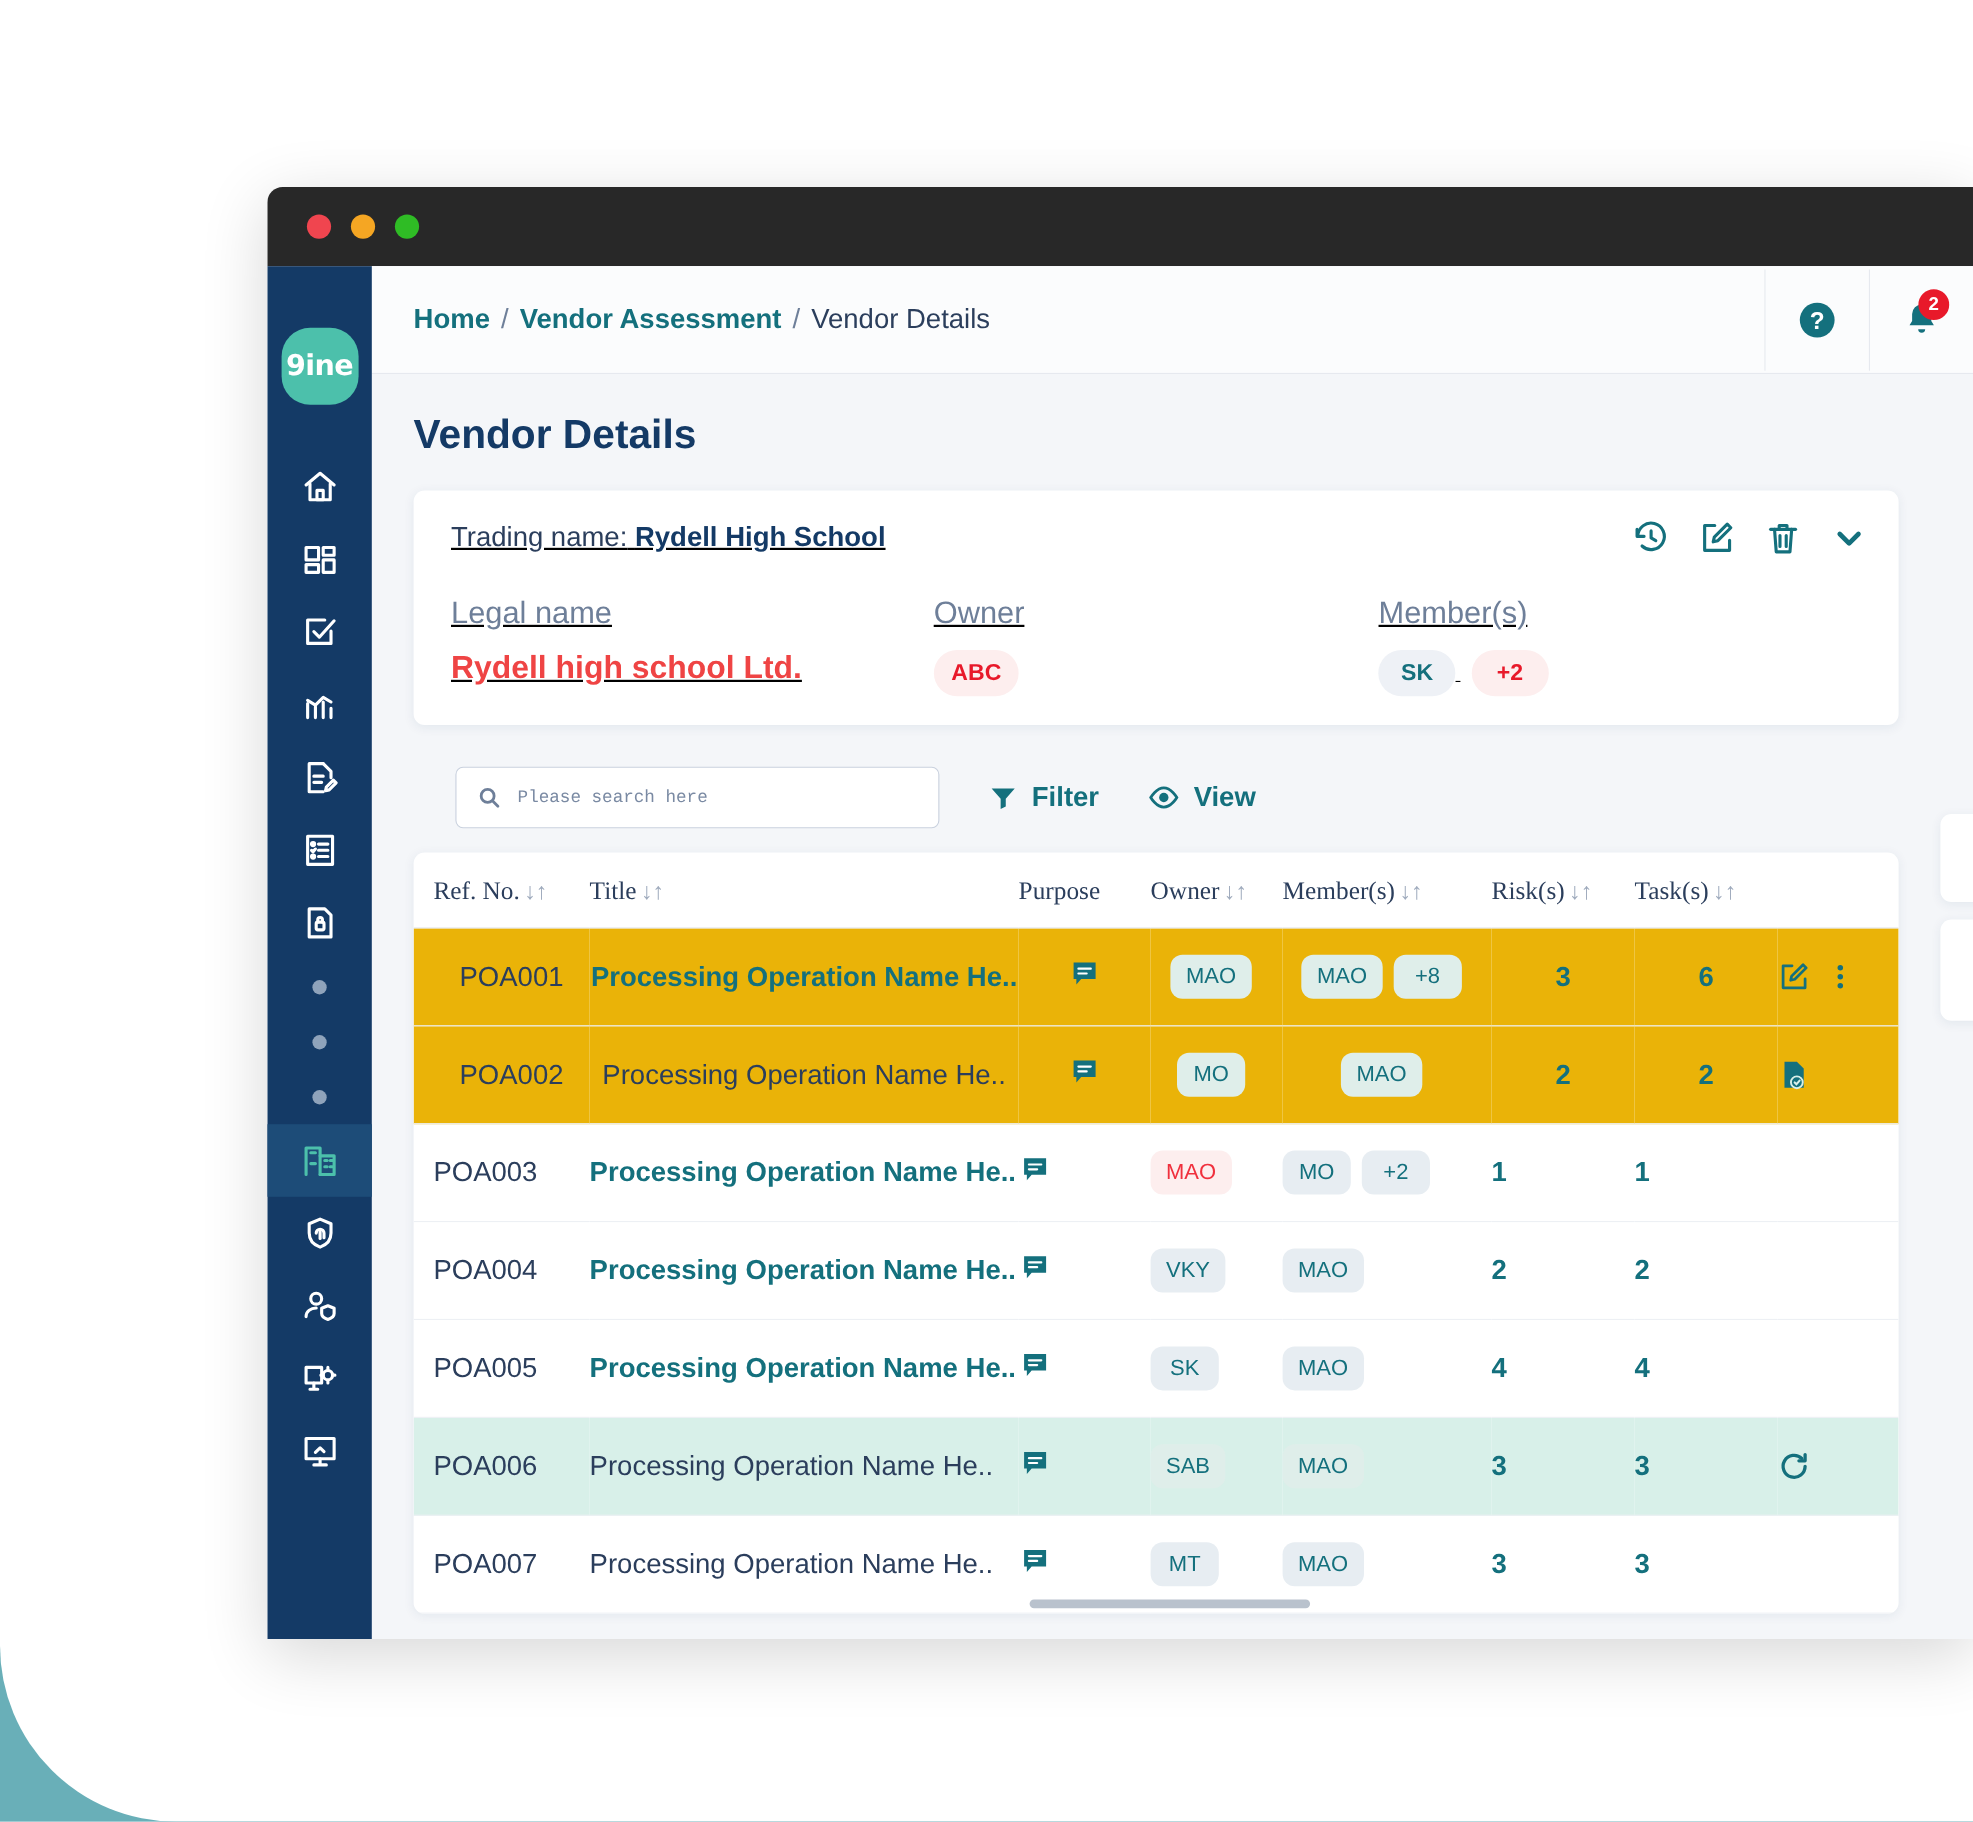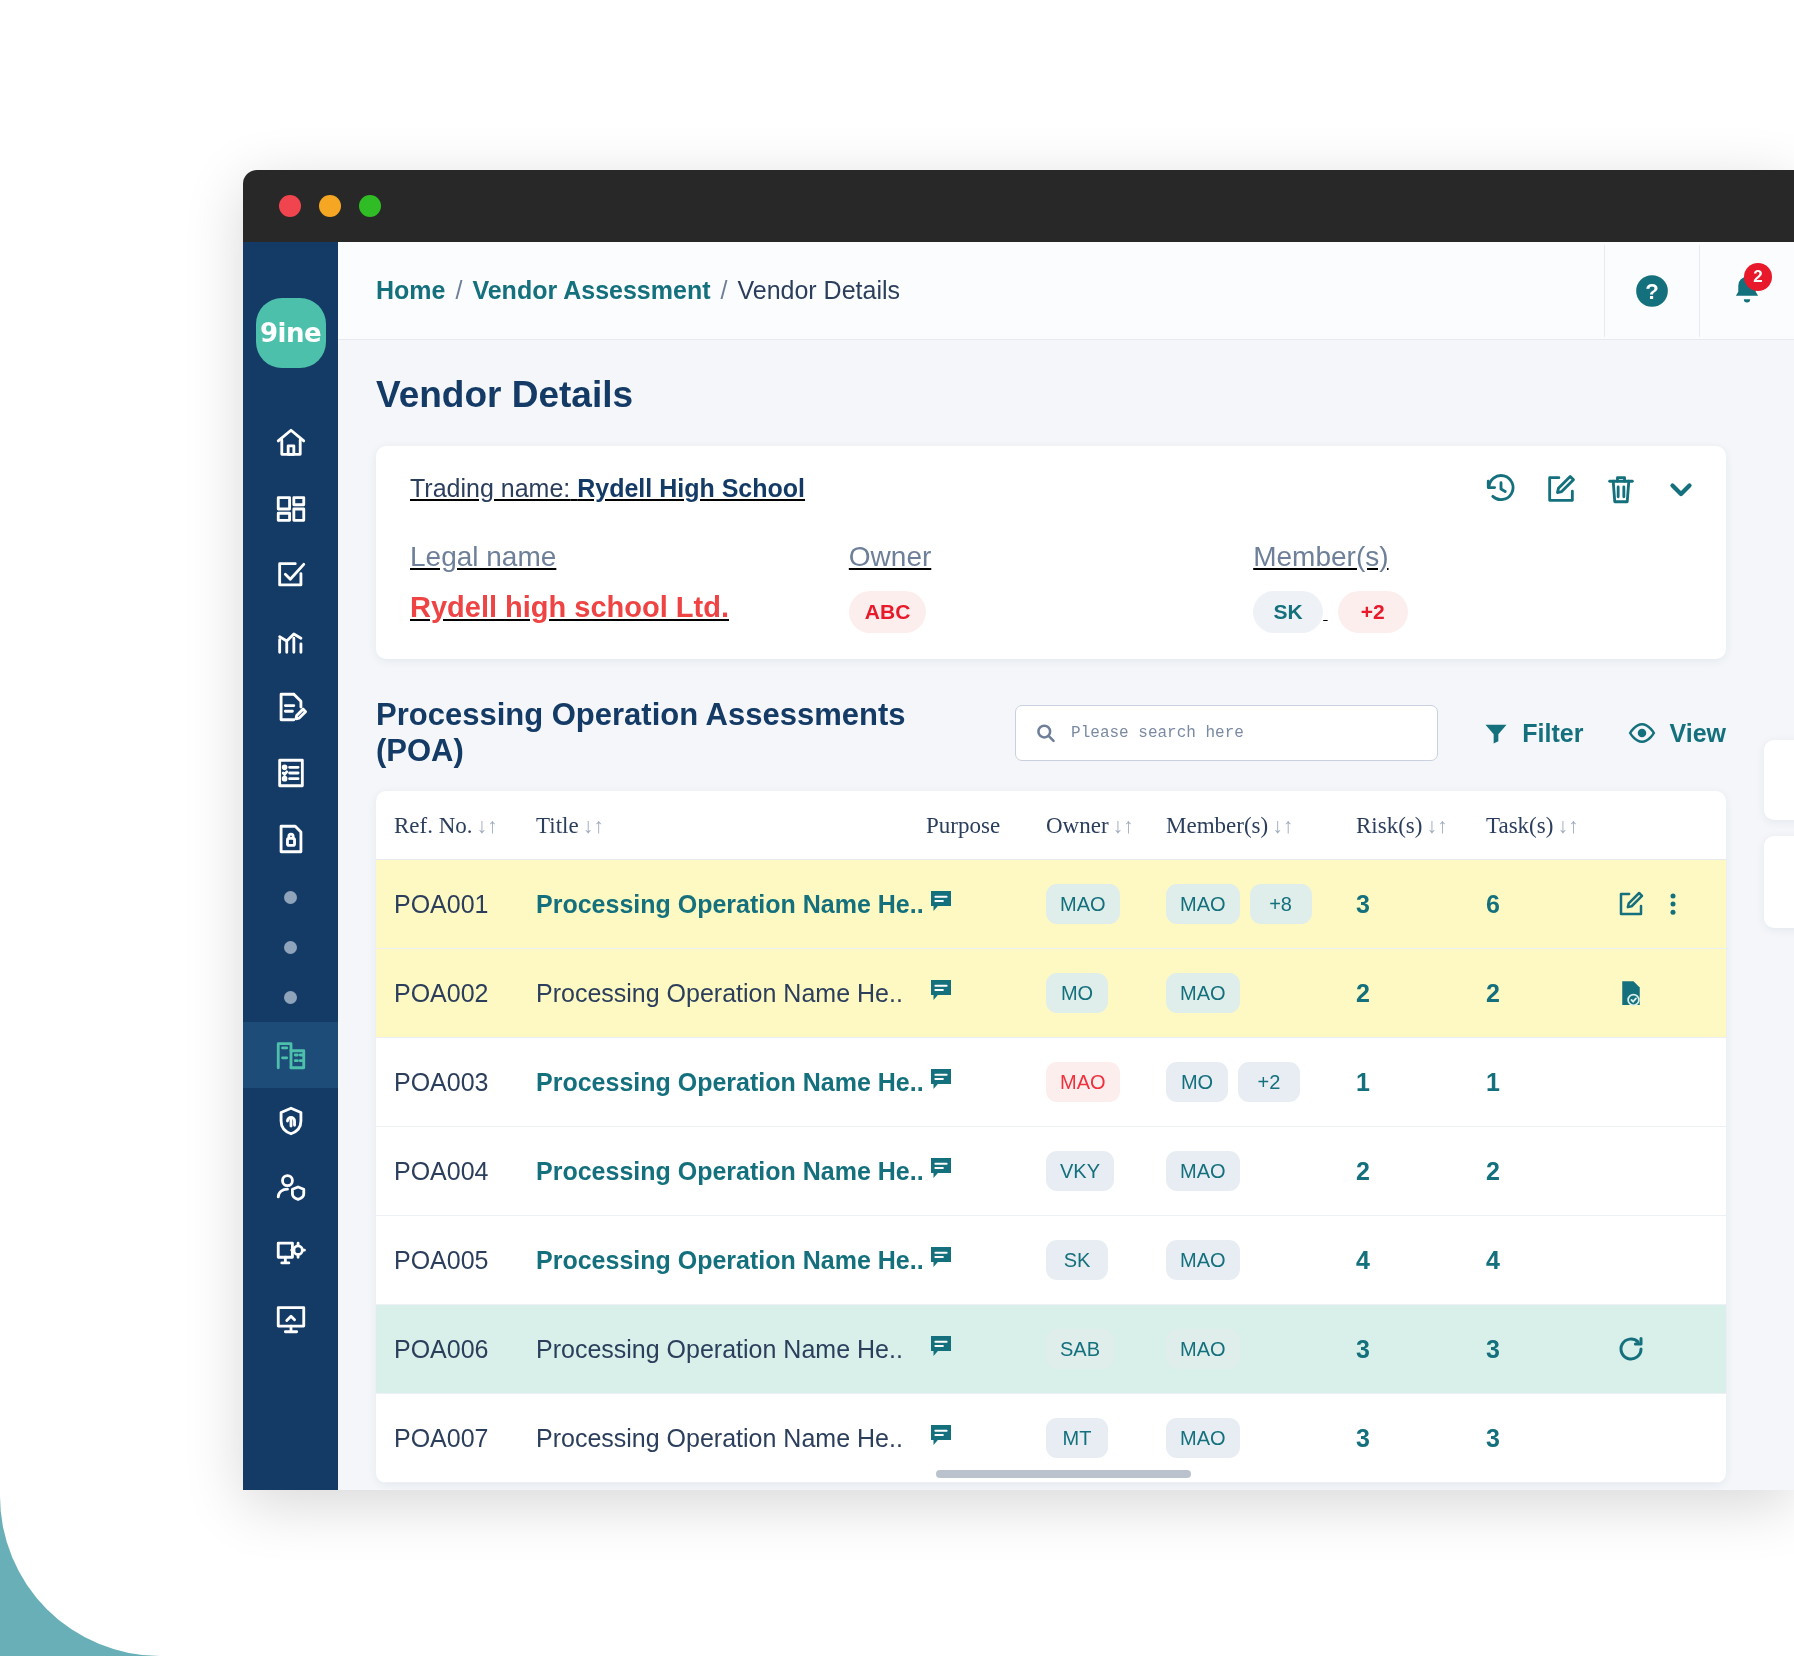--- a/index.html
+++ b/index.html
@@ -145,21 +145,21 @@
     background: #fff; border-radius: 10px; width: 1350px; overflow: hidden;
     box-shadow: 0 2px 10px rgba(20,58,102,.07); position: relative;
   }
   table { width: 100%; border-collapse: collapse; table-layout: fixed; }
   th {
     text-align: left; font-size: 23px; font-weight: 400; color: #2b3e5c;
     padding: 22px 0 20px 0; border-bottom: 1px solid #e6e9ef; white-space: nowrap; font-family: Liberation Serif, serif;
   }
   th .sort { color: #9fabbd; font-size: 21px; margin-left: 4px; }
   td { padding: 24px 0; font-size: 25px; color: #2b3e5c; vertical-align: middle; }
-  tr.row-hl td { background: #fef9c3; }
+  tr.row-hl td { background: #eab308; text-align: center; }
   tr.row-hl2 td { background: #d8f0e9; }
   tr { border-bottom: 1px solid #edf0f4; }
   .c-ref { width: 160px; padding-left: 18px; }
   .c-title { width: 390px; }
   .c-purpose { width: 120px; }
   .c-owner { width: 120px; }
   .c-members { width: 190px; }
   .c-risks { width: 130px; }
   .c-tasks { width: 130px; }
   .c-act { width: 110px; }
@@ -379,21 +379,20 @@
             </div>
             <div class="vg-col">
               <div class="vg-label">Member(s)</div>
               <span class="chip grey">SK</span>
               <span class="chip red" style="margin-left:10px">+2</span>
             </div>
           </div>
         </div>
 
         <div class="poa-head">
-          <div class="poa-title">Processing Operation Assessments (POA)</div>
           <div class="search-box">
             <svg viewBox="0 0 24 24" class="svg-i" style="color:#6e7f99;stroke-width:2.6" width="26" height="26">
               <circle cx="10.5" cy="10.5" r="6"></circle>
                 <path d="M15.2 15.2 20 20"></path>
             </svg>
             <input type="text" placeholder="Please search here" style="">
           </div>
           <div class="hdr-btn">
             <svg viewBox="0 0 24 24" width="28" height="28">
               <path d="M3 5h18l-7 8v6l-4 2v-8z" fill="#14707d"></path>

